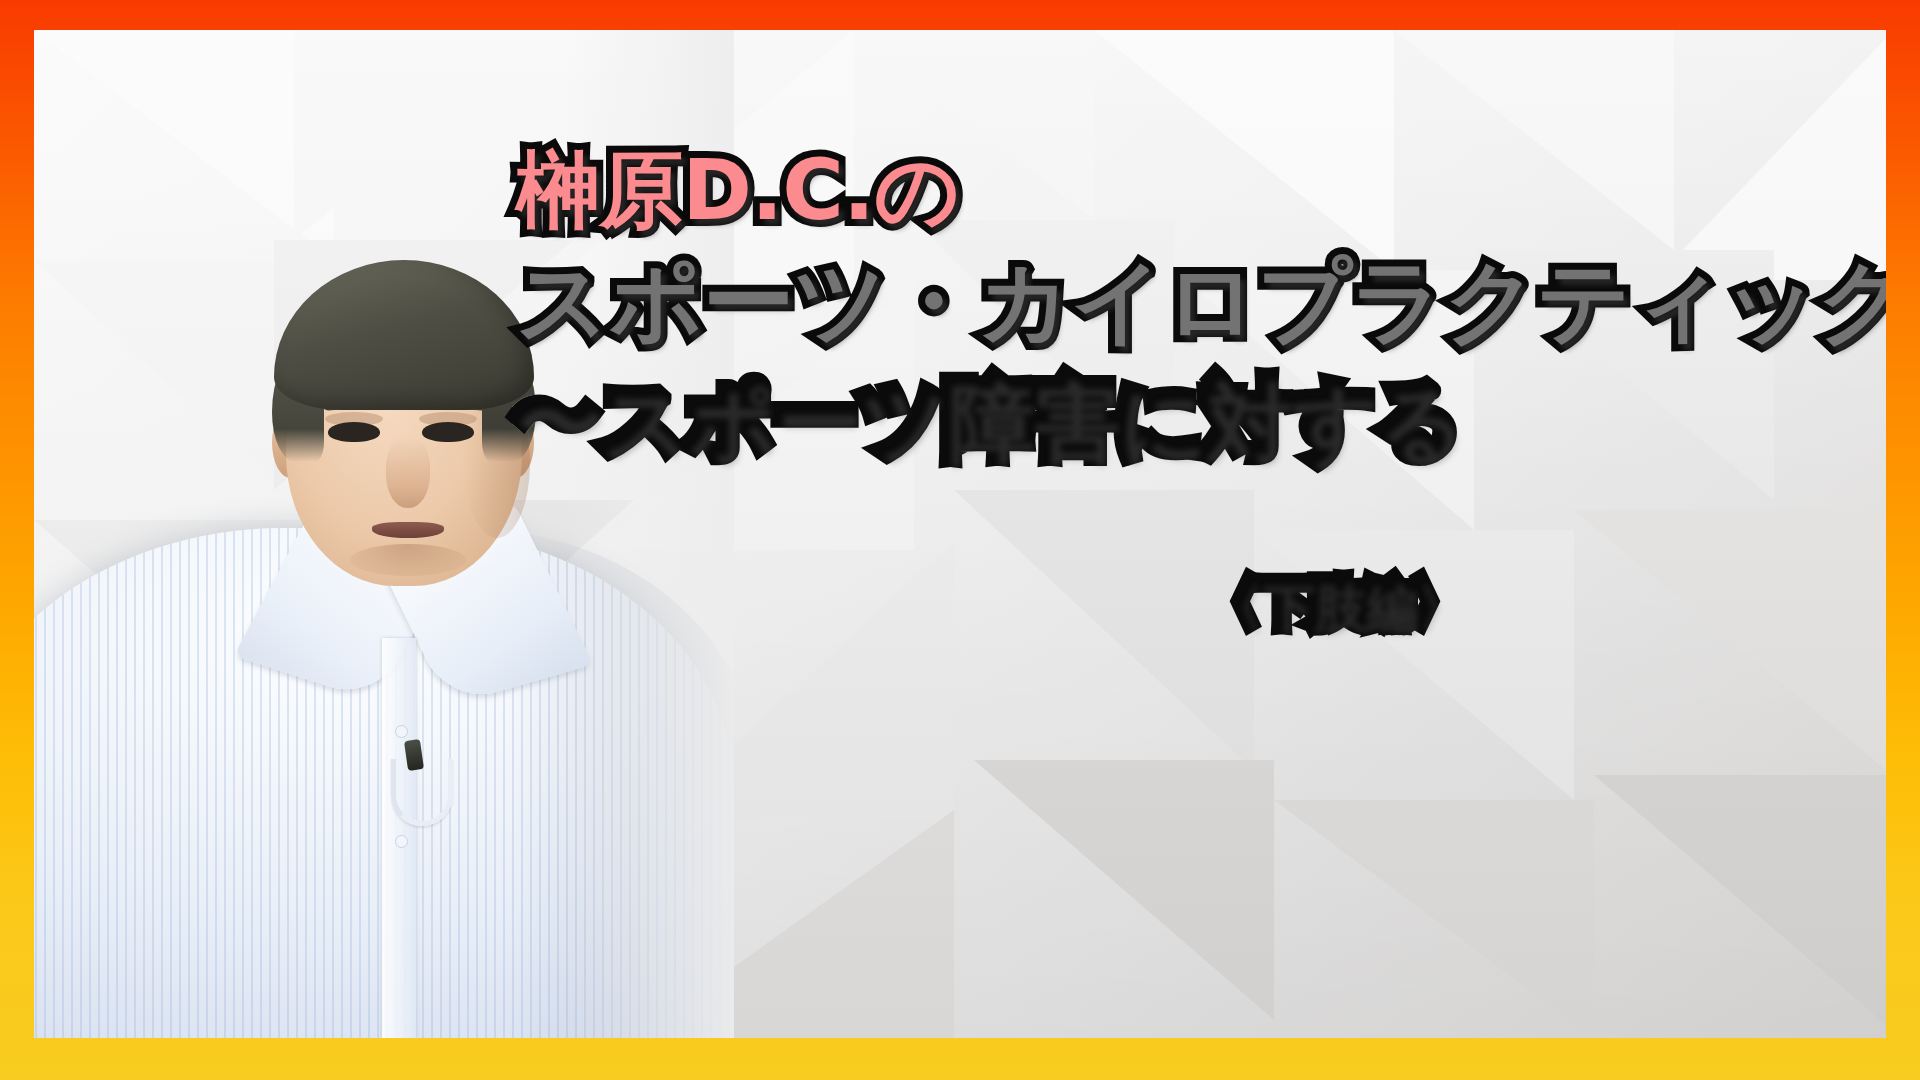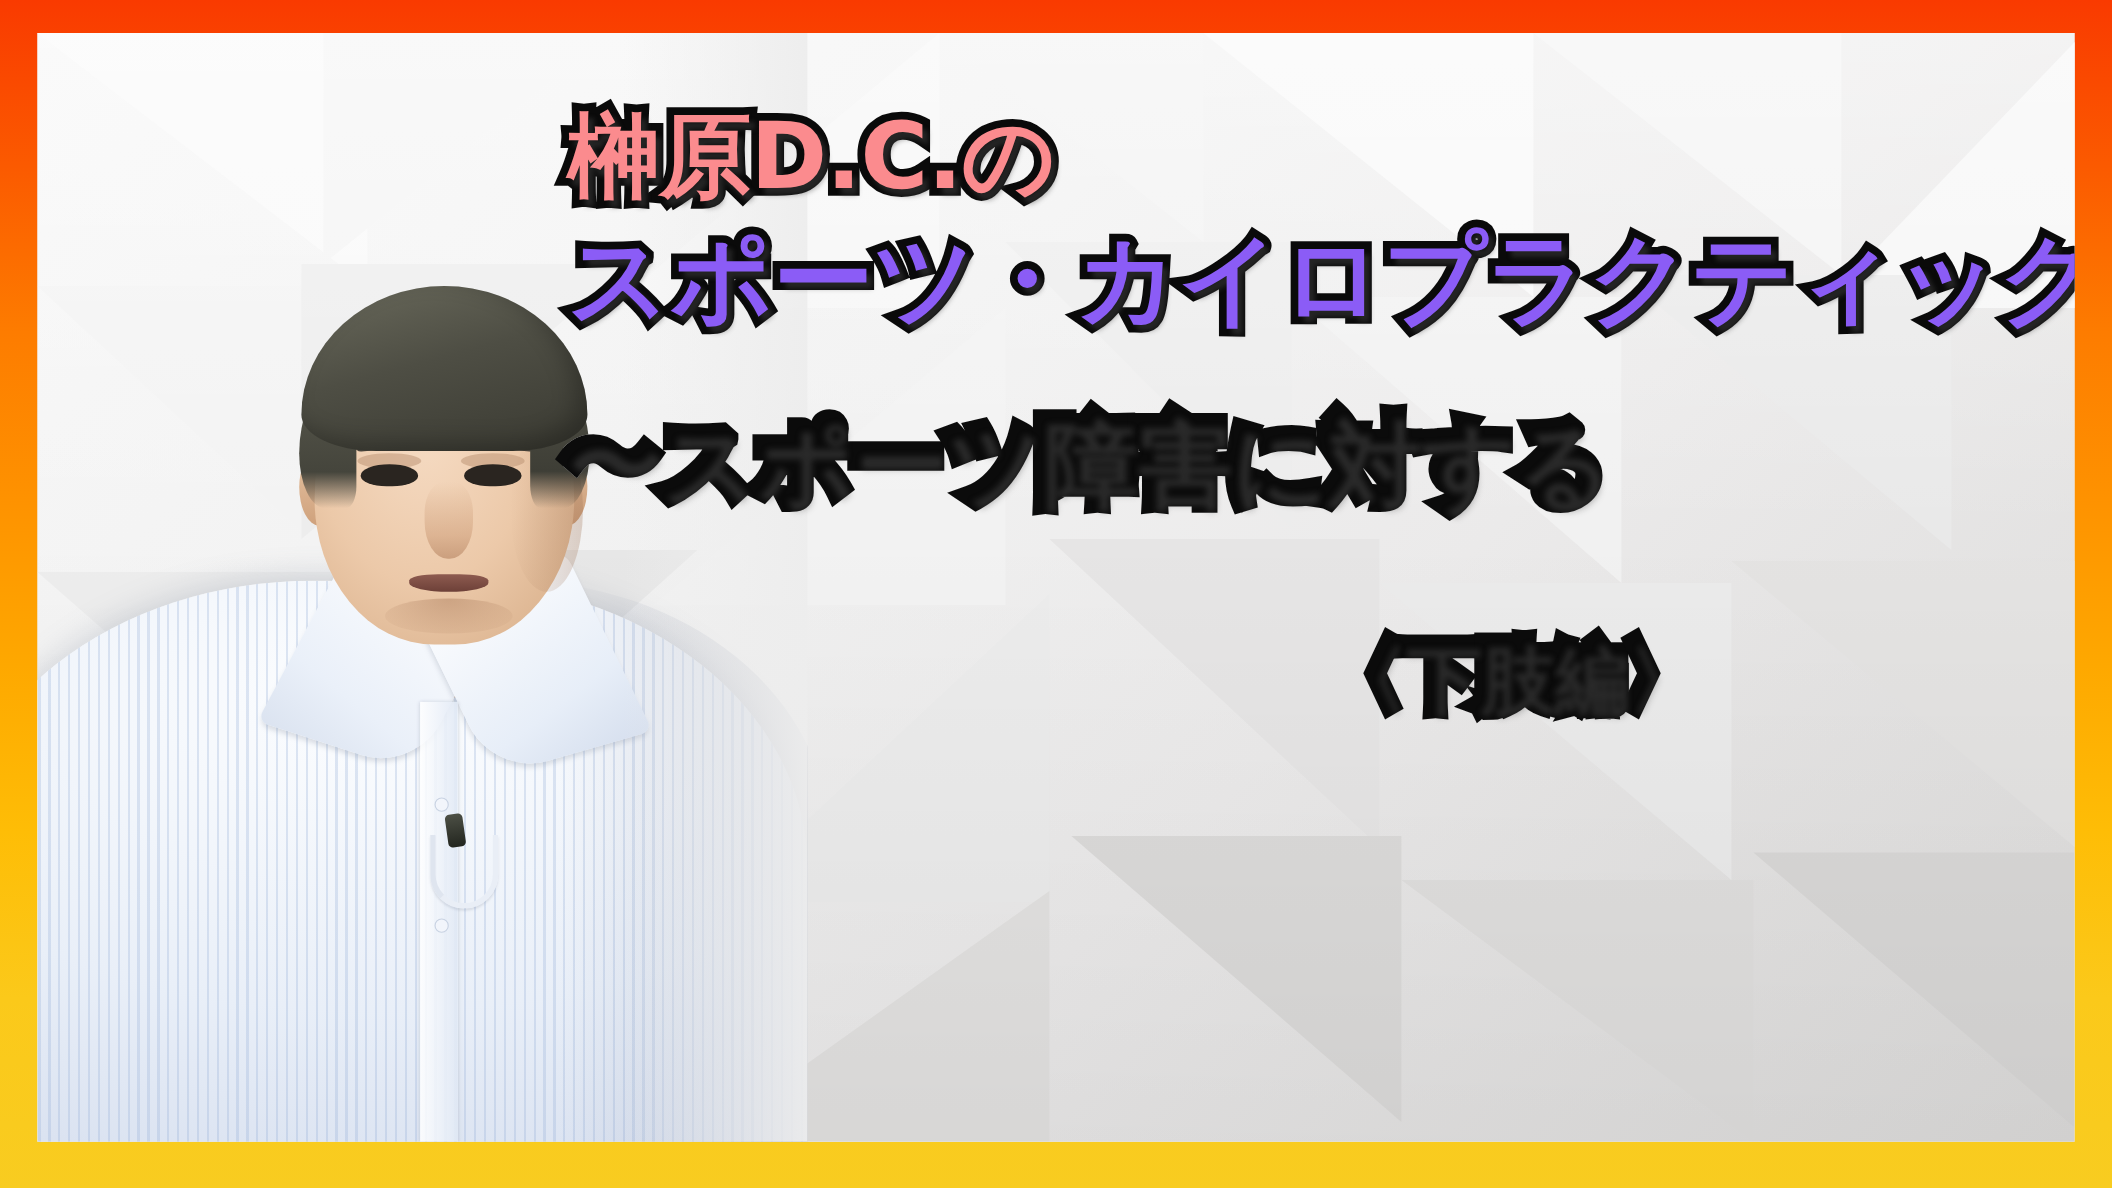--- a/index.html
+++ b/index.html
@@ -269,49 +269,50 @@
     font-weight: 900;
     letter-spacing: -0.01em;
   }
 
   
   .headline {
     font-family: "DejaVu Sans", "Liberation Sans", sans-serif;
     -webkit-text-stroke: 14px #0a0a0a;
     paint-order: stroke fill;
     text-shadow: 5px 6px 5px rgba(70,70,70,0.45);
+    margin-top: 48px;
   }
   #hl1 {
     left: 52px; top: 56px;
     font-size: 84px;
     color: #FB8B8E;
   }
   #hl2 {
     left: 52px; top: 162px;
     font-size: 92px;
-    color: #8b5cf6;
+    color: #737373;
   }
 
   
   .subtitle {
     -webkit-text-stroke: 15px #0b0b0b;
     paint-order: stroke fill;
     color: #ffffff;
     text-shadow: 6px 7px 6px rgba(90,90,90,0.40);
   }
   .subtitle .fillgrad {
     background: linear-gradient(180deg,#ffffff 0%,#ffffff 42%,#e3e3e3 62%,#f7f7f7 100%);
     -webkit-background-clip: text;
     background-clip: text;
     text-align: center;
     -webkit-text-fill-color: transparent;
   }
   #sub1 { left: 48px;  top: 330px; font-size: 86px; }
   #sub2 { left: 192px; top: 430px; font-size: 86px; }
-  #sub3 { left: 742px; top: 538px; font-size: 68px; }
+  #sub3 { left: 742px; top: 538px; font-size: 52px; }
 
   
   #name-line {
     left: 228px; top: 658px;
     font-size: 118px;
     color: #060606;
     -webkit-text-stroke: 13px #ffffff;
     paint-order: stroke fill;
     text-shadow: 5px 6px 7px rgba(120,120,120,0.45);
   }

